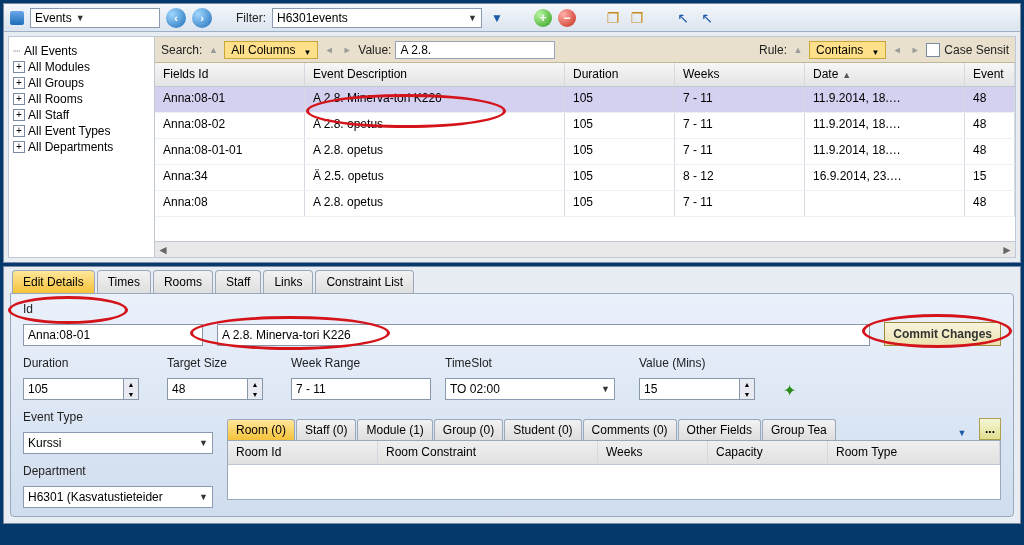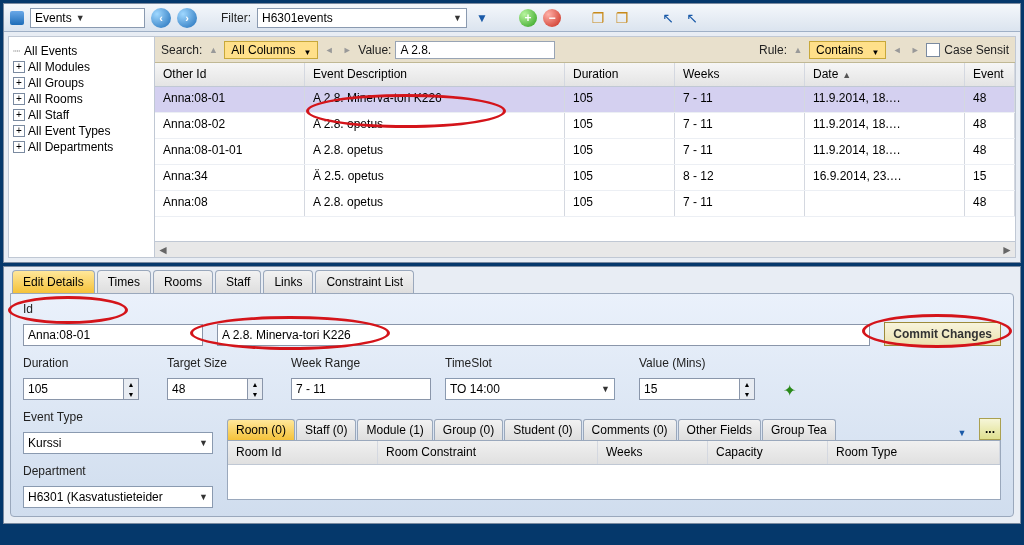--- a/index.html
+++ b/index.html
@@ -64,21 +64,21 @@
 .subgrid .grid-header { background:linear-gradient(#f0f0f0,#e0e0e0); }
 .more-btn { width:22px;height:22px;background:linear-gradient(#f6f6d8,#e0e090);border:1px solid #aaa050;display:inline-flex;align-items:center;justify-content:center;cursor:pointer;font-weight:bold; }
 
 .mark { position:absolute; border:3px solid #d4141a; border-radius:50%; pointer-events:none; }
 #m1{ top:94px; left:306px; width:200px; height:34px; }
 #m2{ top:296px; left:8px; width:120px; height:28px; }
 #m3{ top:316px; left:190px; width:200px; height:34px; }
 #m4{ top:314px; left:862px; width:150px; height:34px; }
 
 .book-icon{display:inline-block;width:14px;height:14px;background:linear-gradient(#6aa8e8,#1e6db8);border-radius:2px;position:relative;}
-.sel-combo{width:115px}
+.sel-combo{width:130px}
 </style>
 </head>
 <body>
 
 <div class="panel top-panel">
   <div class="toolbar">
     <span class="book-icon"></span>
     <div class="combo sel-combo">
       <span>Events</span>
       <span class="arrow">▼</span>
@@ -152,21 +152,21 @@
         <span class="pill">
             <span>Contains</span>
             <span class="arrow">▼</span>
           </span>
         <span class="mini-arrow">◄</span>
         <span class="mini-arrow">►</span>
         <span class="check"></span>
         <span class="label">Case Sensit</span>
       </div>
       <div class="grid-header">
-        <div class="col-id">Other Id</div>
+        <div class="col-id">Fields Id</div>
         <div class="col-desc">Event Description</div>
         <div class="col-dur">Duration</div>
         <div class="col-wk">Weeks</div>
         <div class="col-date"><span>Date</span><span class="sort-ind">▲</span></div>
         <div class="col-ev">Event</div>
       </div>
       <div class="grid-rows" id="grid-rows">
           <div class="grid-row sel">
             <div class="col-id">Anna:08-01</div>
             <div class="col-desc">A 2.8. Minerva-tori K226</div>
@@ -257,21 +257,21 @@
             </div>
           </div>
       </div>
       <div class="field" style="width:140px">
         <label>Week Range</label>
         <input class="inp" value="7 - 11" style="">
       </div>
       <div class="field" style="width:180px">
         <label>TimeSlot</label>
         <div class="combo" style="height:22px;width:170px">
-            <span>TO 14:00</span>
+            <span>TO 02:00</span>
             <span class="arrow" style="margin-left:auto">▼</span>
           </div>
       </div>
       <div class="field" style="width:130px">
         <label>Value (Mins)</label>
         <div class="spin">
             <input class="inp" style="width: 100px;" value="15">
             <div class="spinbtns">
               <span>▲</span>
               <span>▼</span>

